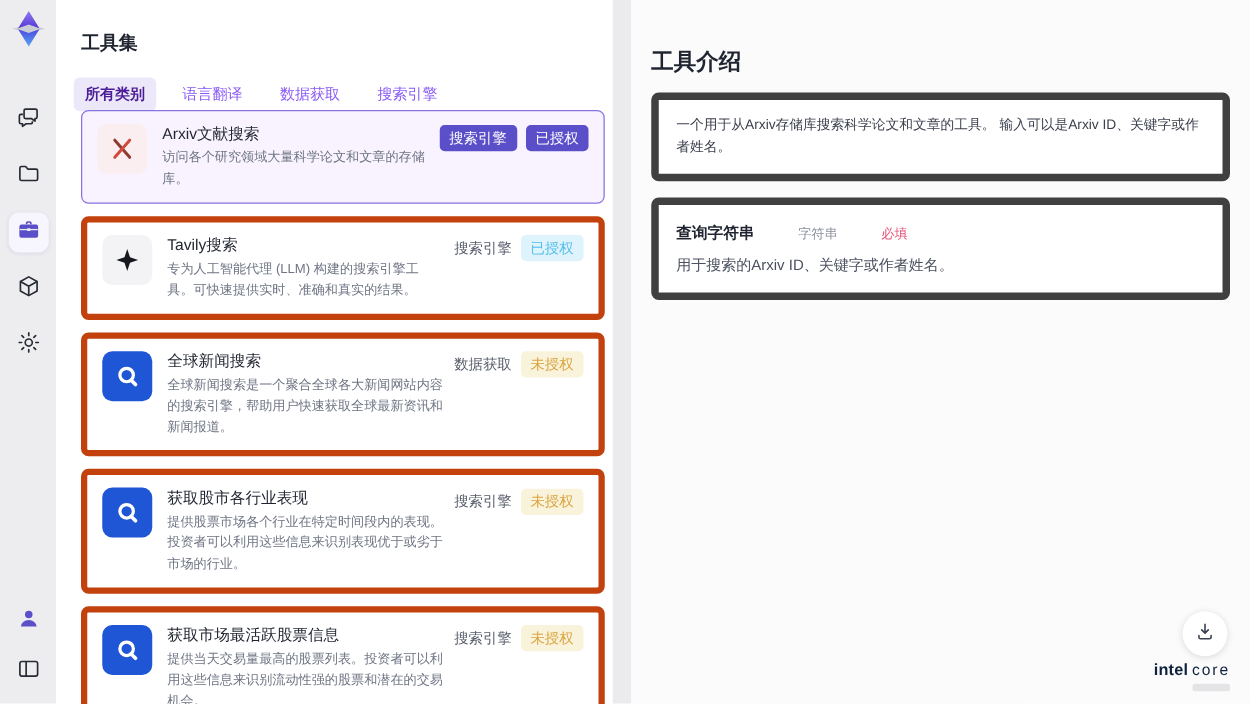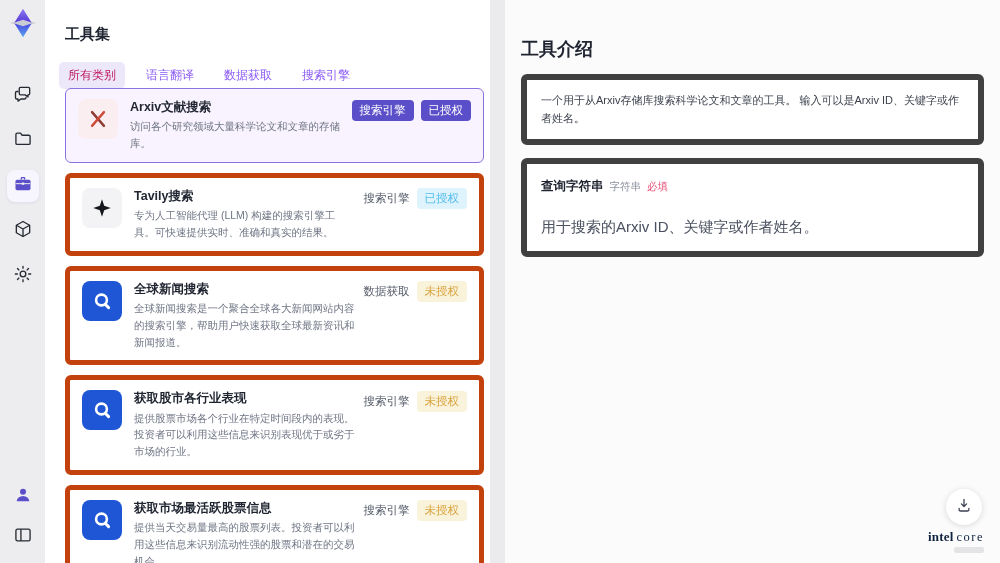--- a/index.html
+++ b/index.html
@@ -23,21 +23,21 @@
   .sidebar-bottom { margin-top:auto; margin-bottom:10px; display:flex; flex-direction:column; gap:8px; align-items:center; }
   
   .main { position:absolute; left:45px; top:0; right:0; height:563px; display:flex; }
   .list-panel { width:445px; flex:none; background:#ffffff; position:relative; box-sizing:border-box; }
   .divider { width:15px; flex:none; background:#ebebed; }
   .detail-panel { flex:1; background:#fbfbfc; position:relative; box-sizing:border-box; padding:13px 16px; }
   
   .list-title { font-size:15px; font-weight:bold; margin:25px 0 0 20px; }
   .tabs { display:flex; align-items:center; gap:12px; margin:18px 0 0 14px; font-size:12px; }
   .tab { color:#8b5cf6; padding:5px 9px; border-radius:5px; cursor:pointer; white-space:nowrap; }
-  .tab.active { color:#be185d; background:#ece8fa; font-weight:normal; }
+  .tab.active { color:#4c1d95; background:#ece8fa; font-weight:bold; }
   .tool-list {
     position:absolute; top:88px; left:20px; right:2px; bottom:0;
     overflow-y:auto; padding-right:4px; box-sizing:border-box; scrollbar-width:thin;
   }
   .tool-list::-webkit-scrollbar { width:8px; }
   .tool-list::-webkit-scrollbar-track { background:#fafafa; }
   .tool-list::-webkit-scrollbar-thumb { background:#c4c4c8; }
   .tool-item {
     display:flex; align-items:flex-start; background:#fff;
     border:5px solid #c2410c; border-radius:6px; padding:10px 12px;
@@ -45,46 +45,46 @@
   }
   .tool-item.selected { border:1.5px solid #8873e1; background:#f8f3fe; }
   .tool-icon {
     width:40px; height:40px; border-radius:8px; flex:none; margin-right:12px;
     display:flex; align-items:center; justify-content:center;
   }
   .icon-arxiv { background:#fbeef0; }
   .icon-tavily { background:#f3f3f5; }
   .icon-qsearch { background:#1e56d6; }
   .tool-body { flex:1; min-width:0; }
-  .tool-name { font-size:12.5px; font-weight:bold; color:#1f2430; line-height:1.3; }
+  .tool-name { font-size:12.5px; font-weight:normal; color:#1f2430; line-height:1.3; }
   .tool-desc { font-size:10.5px; color:#6f7584; line-height:1.6; margin-top:3px; }
   .tool-tags { flex:none; display:flex; gap:7px; margin-left:8px; align-items:center; height:22px; }
   .tag-solid { background:#5b4fc9; color:#fff; font-size:11.5px; padding:3px 8px; border-radius:4px; white-space:nowrap; }
   .cat-plain { color:#565c69; font-size:11.5px; white-space:nowrap; }
   .auth-ok { background:#dff3fc; color:#54beec; font-size:11.5px; padding:3px 8px; border-radius:4px; white-space:nowrap; }
   .auth-no { background:#faf3db; color:#d9a43f; font-size:11.5px; padding:3px 8px; border-radius:4px; white-space:nowrap; }
   
   .detail-title { font-size:14px; font-weight:bold; margin-top:6px; }
   .section-heading { font-size:18px; font-weight:bold; margin-top:24px; }
   .detail-box {
     margin-top:13px; background:#fff; border:6px solid #404040; border-radius:6px;
     padding:12px 14px; font-size:11px; color:#3a3f4b; line-height:1.6;
   }
-  .param-head { font-size:12.5px; display:flex; align-items:baseline; }
+  .param-head { font-size:12.5px; display:flex; align-items:baseline;gap:29px; }
   .param-name { font-weight:bold; color:#1f2430; }
   .param-type { color:#8a8f9c; font-size:10.5px; margin-left:6px; }
   .param-required { color:#e8537a; font-size:10.5px; margin-left:6px; }
-  .param-desc { font-size:15px; color:#4b5160; margin-top:19px; }
+  .param-desc { font-size:12px; color:#4b5160; margin-top:7px; }
   
   .download-fab {
     position:absolute; right:18px; bottom:38px; width:36px; height:36px;
     border-radius:50%; background:#fff; box-shadow:0 1px 6px rgba(0,0,0,.14);
     display:flex; align-items:center; justify-content:center; cursor:pointer;
   }
-  .intel-brand { position:absolute; right:16px; bottom:10px; text-align:right; color:#10233e;font-family:Liberation Serif, serif; }
+  .intel-brand { position:absolute; right:16px; bottom:10px; text-align:right; color:#10233e; }
   .intel-brand .b-intel { font-size:13px; font-weight:bold; letter-spacing:.2px; }
   .intel-brand .b-core { font-size:12.5px; letter-spacing:1.5px; margin-left:3px; }
   .intel-ultra { display:block; margin-left:auto; margin-top:2px; width:30px; height:6px; background:#e4e4e6; border-radius:2px; }
 </style>
 </head>
 <body>
 
 <div class="sidebar">
   <div class="logo">
     <svg width="34" height="34" viewBox="0 0 36 36">

